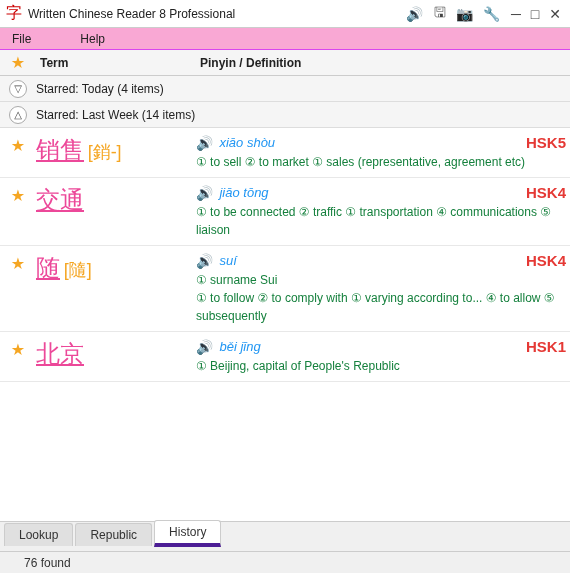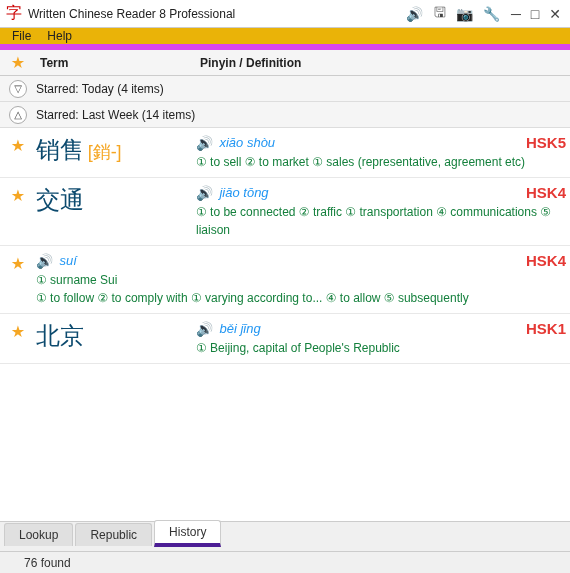--- a/index.html
+++ b/index.html
@@ -39,26 +39,27 @@
     }
     .title-bar-controls span {
       font-size: 14px;
       color: #444;
       cursor: pointer;
       padding: 0 3px;
     }
 
     
     .menu-bar {
-      background: #eab308;
-      border-bottom: 6px solid #d946ef;
+      background: #f9a8d4;
+      border-bottom: 1px solid #d946ef;
       display: flex;
       height: 22px;
       align-items: center;
       padding: 0 4px;
+      gap: 33px;
     }
     .menu-item {
       padding: 2px 8px;
       font-size: 12px;
       cursor: pointer;
       color: #222;
     }
 
     
     .main-area {
@@ -172,21 +173,21 @@
     .entry-term {
       width: 160px;
       display: flex;
       align-items: flex-start;
       padding-top: 2px;
     }
     .chinese-text {
       font-size: 24px;
       line-height: 1.2;
     }
-    .chinese-simplified { color: #0c4a6e; }
+    .chinese-simplified { color: #ec4899; text-decoration: underline; }
     .chinese-traditional { color: #f5a623; font-size: 18px; }
     .entry-definition {
       flex: 1;
       padding-right: 4px;
     }
     .pinyin-row {
       display: flex;
       align-items: center;
       gap: 6px;
       margin-bottom: 2px;
@@ -328,20 +329,26 @@
             <span class="sound-icon">🔊</span>
             <span class="pinyin-text">jiāo tōng</span>
             <span class="hsk-badge">HSK4</span>
           </div>
           <div class="definition-text">① to be connected ② traffic ① transportation ④ communications ⑤ liaison</div>
         </div>
       </div>
 
       <div class="entry-row">
         <div class="entry-star">★</div>
+        <div class="entry-term">
+          <div>
+            <span class="chinese-text chinese-simplified">随</span>
+            <span class="chinese-traditional">[隨]</span>
+          </div>
+        </div>
         <div class="entry-definition">
           <div class="pinyin-row">
             <span class="sound-icon">🔊</span>
             <span class="pinyin-text">suí</span>
             <span class="hsk-badge">HSK4</span>
           </div>
           <div class="definition-text">① surname Sui<br>① to follow ② to comply with ① varying according to... ④ to allow ⑤ subsequently</div>
         </div>
       </div>
 

